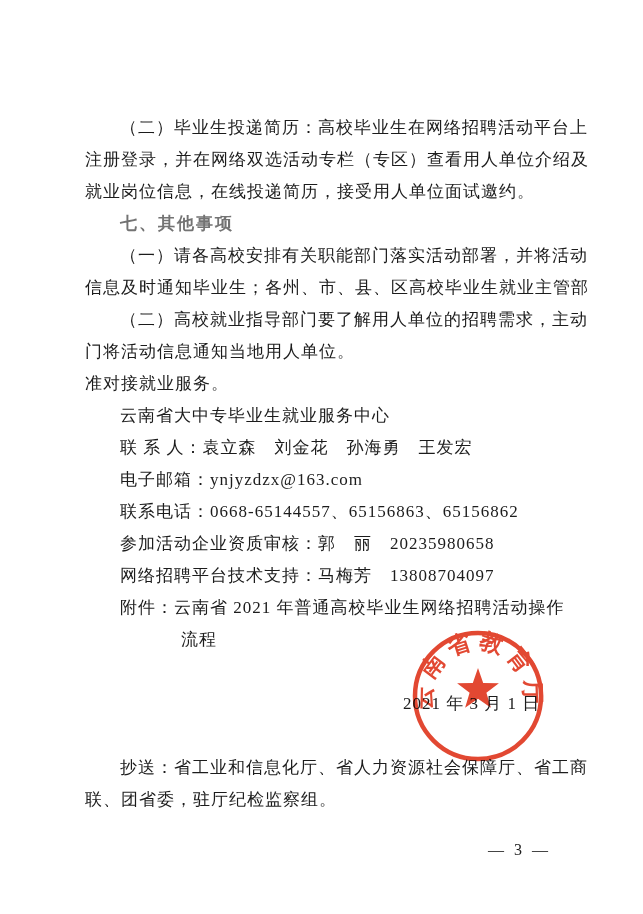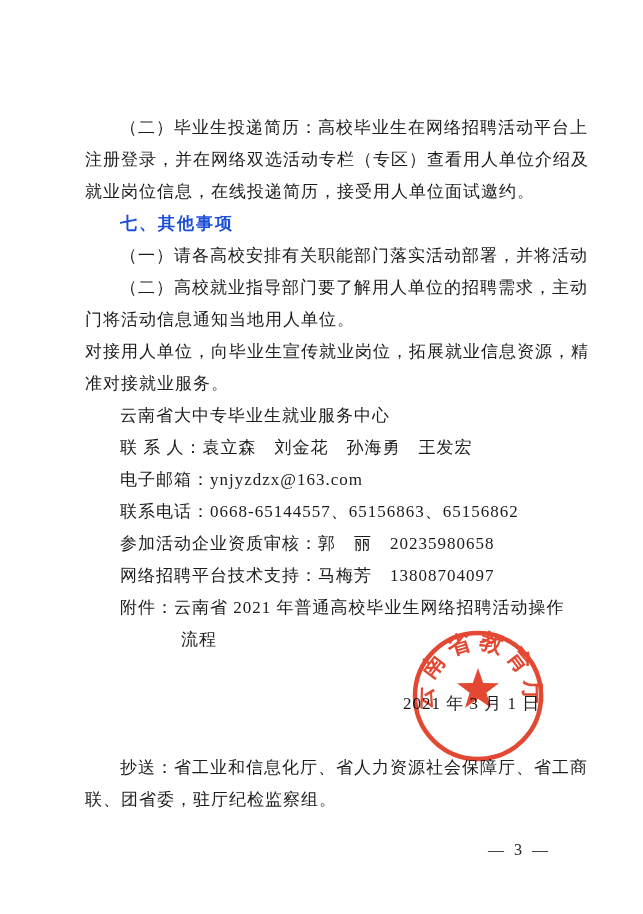--- a/index.html
+++ b/index.html
@@ -26,21 +26,21 @@
     font-size: 17px;
     line-height: 32px;
     letter-spacing: 1px;
     white-space: nowrap;
     color: #1c1c1c;
   }
   .indent { padding-left: 35px; }
   .indent-wide { padding-left: 96px; }
   .heading {
     font-weight: bold;
-    color: #1d4ed8;
+    color: #737373;
     font-family: "Liberation Sans", "DejaVu Sans", sans-serif;
     letter-spacing: 2px;
   }
   .date-line {
     margin-top: 32px;
     padding-left: 318px;
     position: relative;
     z-index: 2;
   }
   .cc-block { margin-top: 32px; }
@@ -77,23 +77,23 @@
 <body>
 
 <div class="page">
 
   <div class="content">
     <div class="line indent">（二）毕业生投递简历：高校毕业生在网络招聘活动平台上</div>
     <div class="line">注册登录，并在网络双选活动专栏（专区）查看用人单位介绍及</div>
     <div class="line">就业岗位信息，在线投递简历，接受用人单位面试邀约。</div>
     <div class="line indent heading">七、其他事项</div>
     <div class="line indent">（一）请各高校安排有关职能部门落实活动部署，并将活动</div>
+    <div class="line">信息及时通知毕业生；各州、市、县、区高校毕业生就业主管部</div>
     <div class="line indent">（二）高校就业指导部门要了解用人单位的招聘需求，主动</div>
     <div class="line">门将活动信息通知当地用人单位。</div>
-    <div class="line">对接用人单位，向毕业生宣传就业岗位，拓展就业信息资源，精</div>
     <div class="line">准对接就业服务。</div>
     <div class="line indent">云南省大中专毕业生就业服务中心</div>
     <div class="line indent">联 系 人：袁立森　刘金花　孙海勇　王发宏</div>
     <div class="line indent">电子邮箱：ynjyzdzx@163.com</div>
     <div class="line indent">联系电话：0668-65144557、65156863、65156862</div>
     <div class="line indent">参加活动企业资质审核：郭　丽　20235980658</div>
     <div class="line indent">网络招聘平台技术支持：马梅芳　13808704097</div>
     <div class="line indent">附件：云南省 2021 年普通高校毕业生网络招聘活动操作</div>
     <div class="line indent-wide">流程</div>
 

